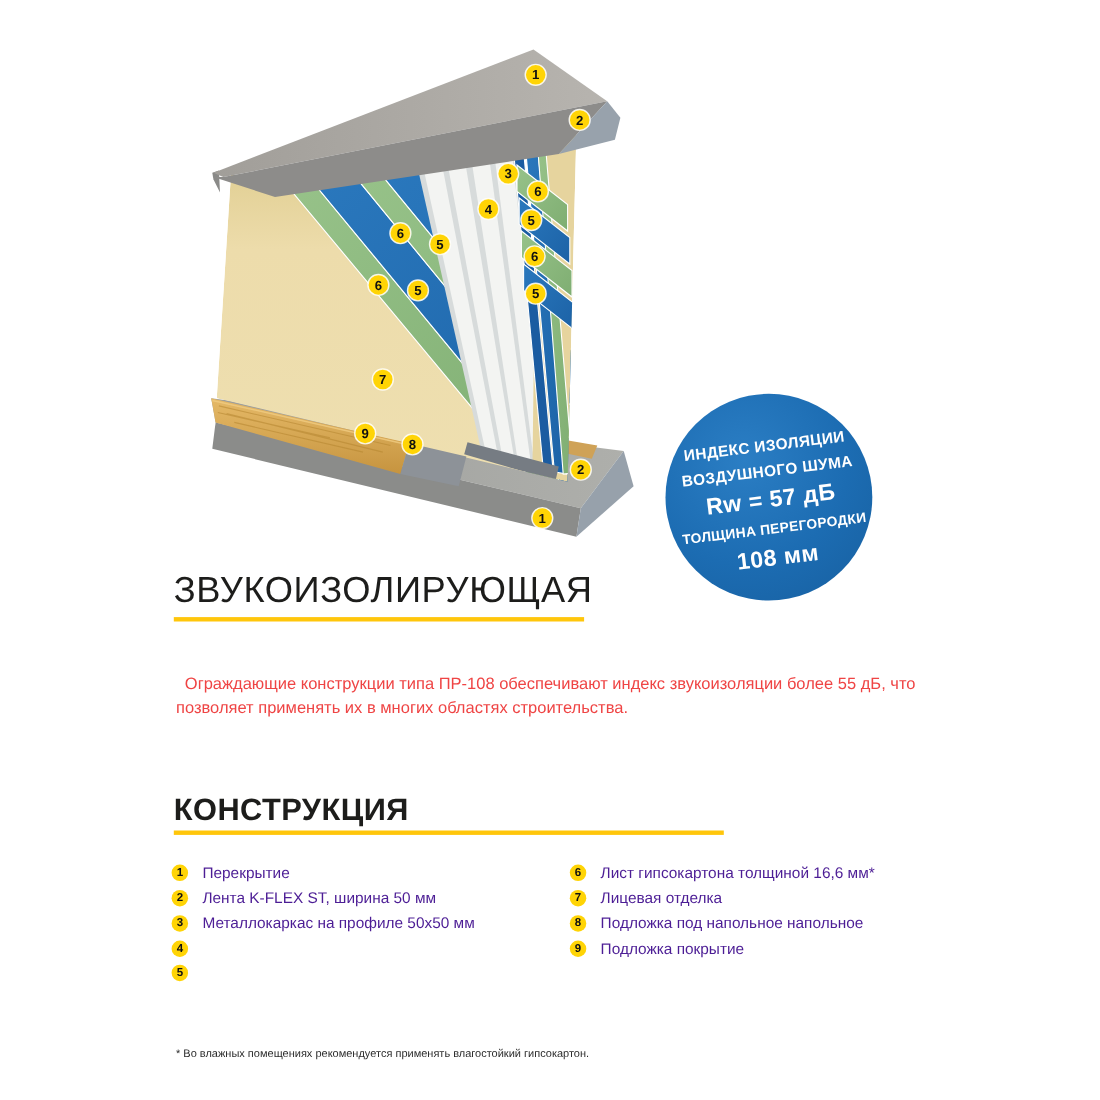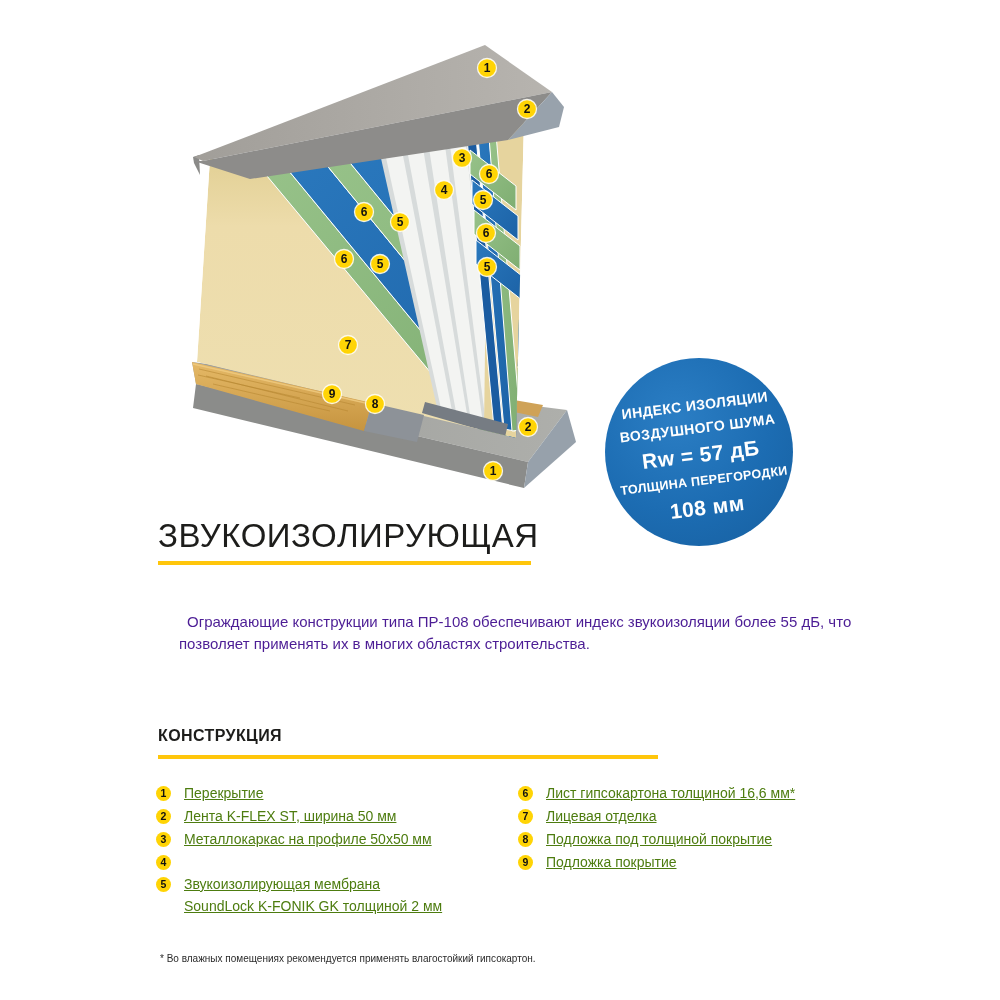--- a/index.html
+++ b/index.html
@@ -18,34 +18,34 @@
   #bubble .tilt{transform:rotate(-7deg);padding-top:36px;}
   .bub-s{font-weight:bold;font-size:14px;line-height:23px;letter-spacing:.4px;}
   .bub-xs{font-weight:bold;font-size:12.5px;line-height:24px;letter-spacing:.3px;}
   .bub-l{font-weight:bold;font-size:21px;line-height:29px;letter-spacing:.5px;}
 
   
   #title{left:158px;top:517px;color:#1d1d1b;font-size:33px;line-height:37px;
          font-weight:normal;letter-spacing:.5px;}
   .rule{height:4px;background:#ffc60b;}
   #title .rule{width:373px;margin-top:7px;}
-  #intro{left:160px;top:611px;width:706px;color:#4c1d95;font-size:15px;line-height:22px;text-indent:8px;margin-left:19px;}
-  #section{left:158px;top:722px;color:#1d1d1b;font-size:16px;line-height:27px;
+  #intro{left:160px;top:611px;width:706px;color:#ef4444;font-size:15px;line-height:22px;text-indent:8px;}
+  #section{left:158px;top:722px;color:#1d1d1b;font-size:28px;line-height:27px;
            font-weight:bold;letter-spacing:.4px;}
   #section .rule{width:500px;margin-top:6px;}
 
   
   .legend-col{top:785px;}
   #legend-left{left:156px;width:350px;}
   #legend-right{left:518px;width:330px;}
   .lg-row{display:flex;align-items:flex-start;margin-bottom:6px;}
   .lg-badge{flex:0 0 auto;width:15px;height:15px;border-radius:50%;background:#ffd405;
             color:#111;font-size:10.5px;font-weight:bold;line-height:15px;text-align:center;
             margin-right:13px;margin-top:1px;}
-  .lg-text{color:#4d7c0f;font-size:14px;line-height:17px;text-decoration:underline;}
+  .lg-text{color:#4c1d95;font-size:14px;line-height:17px;}
   .lg-text .l2{margin-top:5px;}
 
   #footnote{left:160px;top:950px;color:#2b2b2b;font-size:10px;line-height:18px;}
 </style>
 </head>
 <body>
 
 <svg id="diagram" class="abs" viewBox="170 30 430 480" xmlns="http://www.w3.org/2000/svg">
   <defs>
     <linearGradient id="gTopSlab" x1="0" y1="0" x2="1" y2="0">
@@ -205,43 +205,39 @@
       <span class="lg-badge">3</span>
       <div class="lg-text">
         <div>Металлокаркас на профиле 50x50 мм</div>
       </div>
     </div>
     <div class="lg-row">
       <span class="lg-badge">4</span>
     </div>
     <div class="lg-row">
       <span class="lg-badge">5</span>
-      <div class="lg-text">
-        <div>Звукоизолирующая мембрана</div>
-        <div class="l2">SoundLock K-FONIK GK толщиной 2 мм</div>
-      </div>
     </div>
   </div>
 <div id="legend-right" class="abs legend-col">
     <div class="lg-row">
       <span class="lg-badge">6</span>
       <div class="lg-text">
         <div>Лист гипсокартона толщиной 16,6 мм*</div>
       </div>
     </div>
     <div class="lg-row">
       <span class="lg-badge">7</span>
       <div class="lg-text">
         <div>Лицевая отделка</div>
       </div>
     </div>
     <div class="lg-row">
       <span class="lg-badge">8</span>
       <div class="lg-text">
-        <div>Подложка под толщиной покрытие</div>
+        <div>Подложка под напольное напольное</div>
       </div>
     </div>
     <div class="lg-row">
       <span class="lg-badge">9</span>
       <div class="lg-text">
         <div>Подложка покрытие</div>
       </div>
     </div>
   </div>
 

